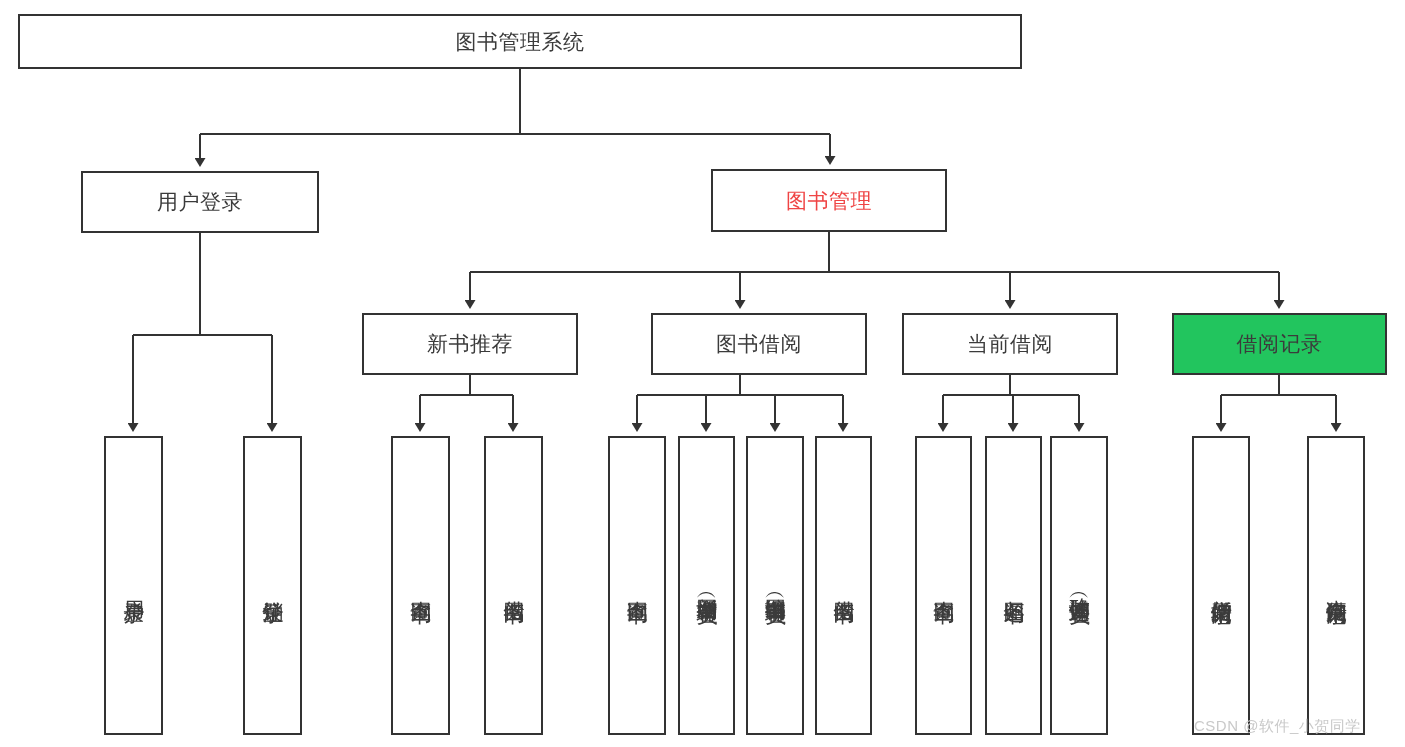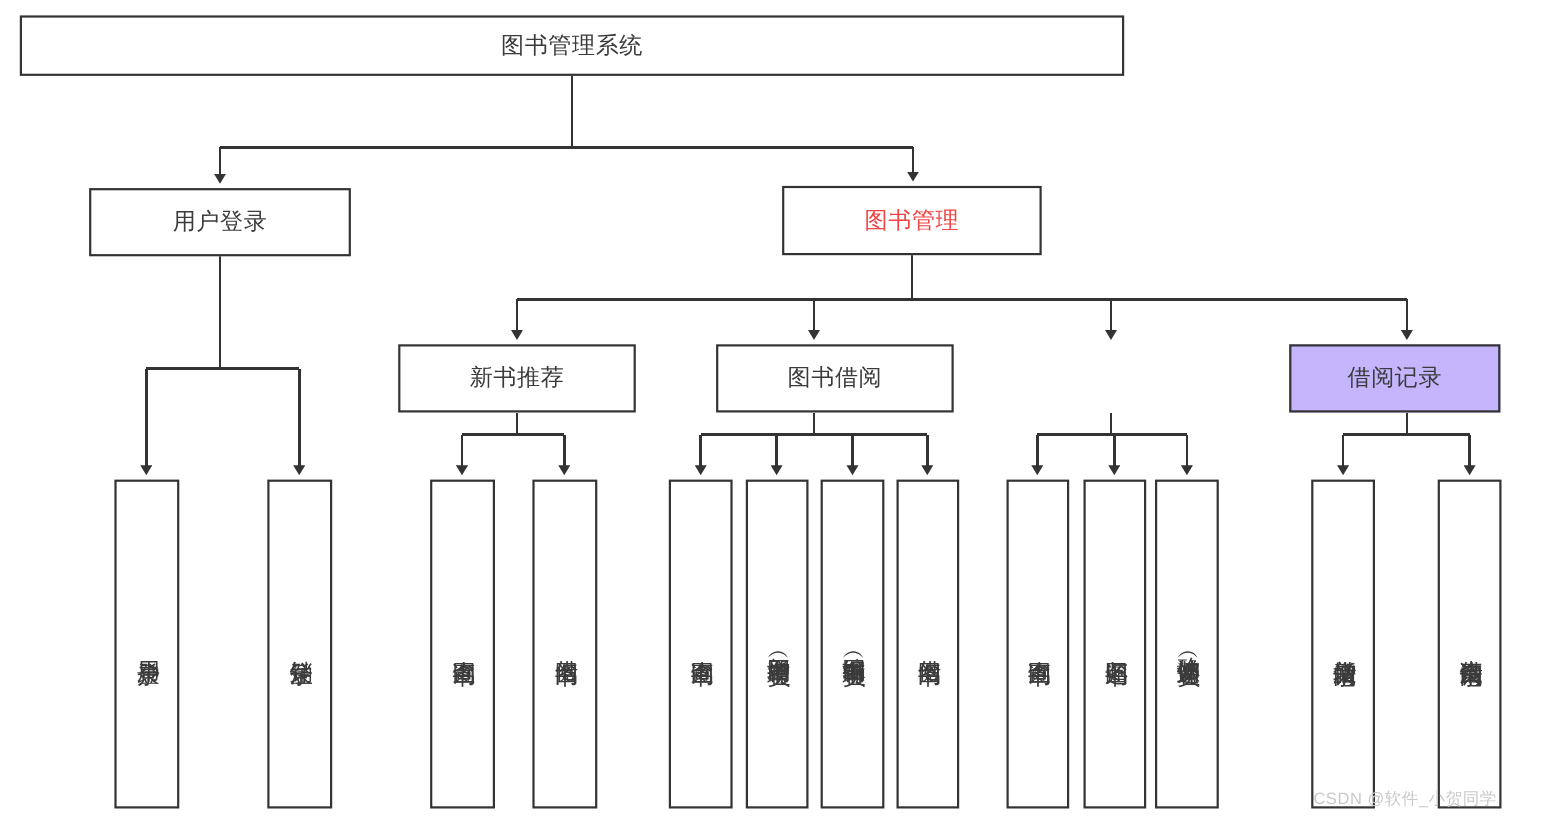--- a/index.html
+++ b/index.html
@@ -130,21 +130,24 @@
   <div class="node horiz" style="left: 711px; top: 169px; width: 236px; height: 63px; border-color: rgb(51, 51, 51); color: #ef4444; background: rgb(255, 255, 255);">
     <span>图书管理</span>
   </div>
 
   <div class="node horiz" style="left: 362px; top: 313px; width: 216px; height: 62px; border-color: rgb(51, 51, 51); color: rgb(59, 59, 59); background: rgb(255, 255, 255);">
     <span>新书推荐</span>
   </div>
   <div class="node horiz" style="left: 632px; top: 313px; width: 216px; height: 62px; border-color: rgb(51, 51, 51); color: rgb(59, 59, 59); background: rgb(255, 255, 255); margin-left: 19px;">
     <span>图书借阅</span>
   </div>
-  <div class="node horiz" style="left: 1172px; top: 313px; width: 192px; height: 62px; border-color: rgb(51, 51, 51); color: rgb(59, 59, 59); background: #c4b5fd;">
+  <div class="node horiz" style="left: 902px; top: 313px; width: 216px; height: 62px; border-color: rgb(51, 51, 51); color: rgb(59, 59, 59); background: rgb(255, 255, 255);">
+    <span>当前借阅</span>
+  </div>
+  <div class="node horiz" style="left: 1172px; top: 313px; width: 215px; height: 62px; border-color: rgb(51, 51, 51); color: rgb(59, 59, 59); background: #22c55e;">
     <span>借阅记录</span>
   </div>
 
   <div class="node vert" style="left: 104px; top: 436px; width: 59px; height: 299px; border-color: rgb(51, 51, 51); color: rgb(59, 59, 59); background: rgb(255, 255, 255);">
     <span>用户登录</span>
   </div>
   <div class="node vert" style="left: 243px; top: 436px; width: 59px; height: 299px; border-color: rgb(51, 51, 51); color: rgb(59, 59, 59); background: rgb(255, 255, 255);">
     <span>注销登录</span>
   </div>
   <div class="node vert" style="left: 391px; top: 436px; width: 59px; height: 299px; border-color: rgb(51, 51, 51); color: rgb(59, 59, 59); background: rgb(255, 255, 255);">

